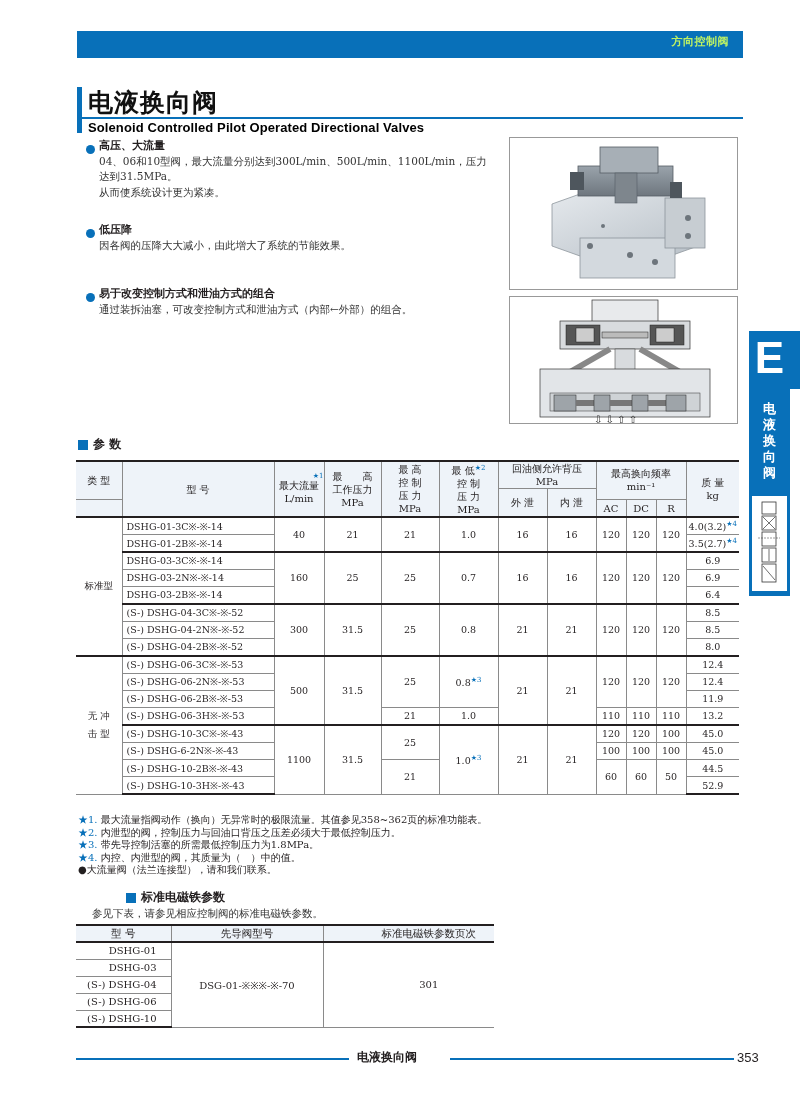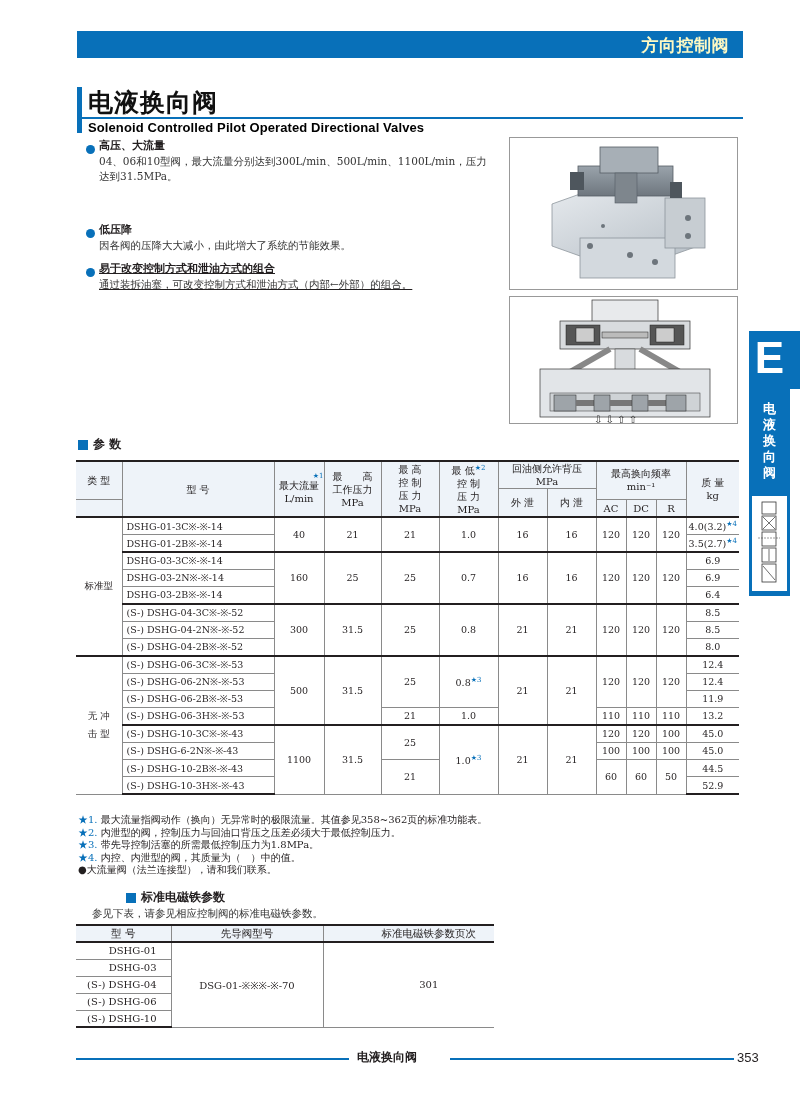--- a/index.html
+++ b/index.html
@@ -1,20 +1,20 @@
 <!DOCTYPE html>
 <html><head>
 <meta charset="utf-8">
 <style>
   * { box-sizing: border-box; margin: 0; padding: 0; }
   html, body { width: 800px; height: 1096px; background: #ffffff; overflow: hidden; }
   body { position: relative; font-family: "DejaVu Serif", "Liberation Serif", serif; color: #231f20; }
 
   .top-bar { position: absolute; left: 77px; top: 31px; width: 666px; height: 27px; background: #0870b9; }
-  .top-bar-title { position: absolute; right: 14px; top: 3px; color: #fef9c3; font-family: "DejaVu Sans", sans-serif; font-weight: bold; font-size: 17px; letter-spacing: 0.5px; }
+  .top-bar-title { position: absolute; right: 14px; top: 3px; color: #bef264; font-family: "DejaVu Sans", sans-serif; font-weight: bold; font-size: 11px; letter-spacing: 0.5px; }
 
   .title-bar { position: absolute; left: 77px; top: 87px; width: 5px; height: 46px; background: #0870b9; }
   .title-cn { position: absolute; left: 88px; top: 86px; font-family: "DejaVu Sans", sans-serif; font-weight: bold; font-size: 25px; color: #111; letter-spacing: 1px; }
   .title-line { position: absolute; left: 82px; top: 117px; width: 661px; height: 2px; background: #0870b9; }
   .title-en { position: absolute; left: 88px; top: 120px; font-family: "Liberation Sans", sans-serif; font-size: 13px; color: #000000; font-weight: bold; letter-spacing: 0.1px; }
 
   .feature { position: absolute; left: 86px; font-size: 11px; line-height: 15.5px; }
   .feature-head { display: flex; align-items: flex-end; font-family: "DejaVu Sans", sans-serif; font-weight: bold; font-size: 11px; color: #231f20; }
   .bullet { display: inline-block; width: 9px; height: 9px; border-radius: 50%; background: #0870b9; margin-right: 4px; }
   .feature-body { padding-left: 13px; font-size: 10.5px; color: #333; }
@@ -73,32 +73,33 @@
 <div class="title-en">Solenoid Controlled Pilot Operated Directional Valves</div>
 
 <div class="feature" style="top:138px;">
   <div class="feature-head">
       <span class="bullet"></span>
       <span>高压、大流量</span>
     </div>
   <div class="feature-body">
     <div>04、06和10型阀，最大流量分别达到300L/min、500L/min、1100L/min，压力</div>
     <div>达到31.5MPa。</div>
+    <div>从而使系统设计更为紧凑。</div>
   </div>
 </div>
 <div class="feature" style="top:222px;">
   <div class="feature-head">
       <span class="bullet"></span>
       <span>低压降</span>
     </div>
   <div class="feature-body">
     <div>因各阀的压降大大减小，由此增大了系统的节能效果。</div>
   </div>
 </div>
-<div class="feature" style="top:261px;text-decoration:underline;">
+<div class="feature" style="top:286px;">
   <div class="feature-head">
       <span class="bullet"></span>
       <span>易于改变控制方式和泄油方式的组合</span>
     </div>
   <div class="feature-body">
     <div>通过装拆油塞，可改变控制方式和泄油方式（内部←外部）的组合。</div>
   </div>
 </div>
 
 <div class="photo-box">

